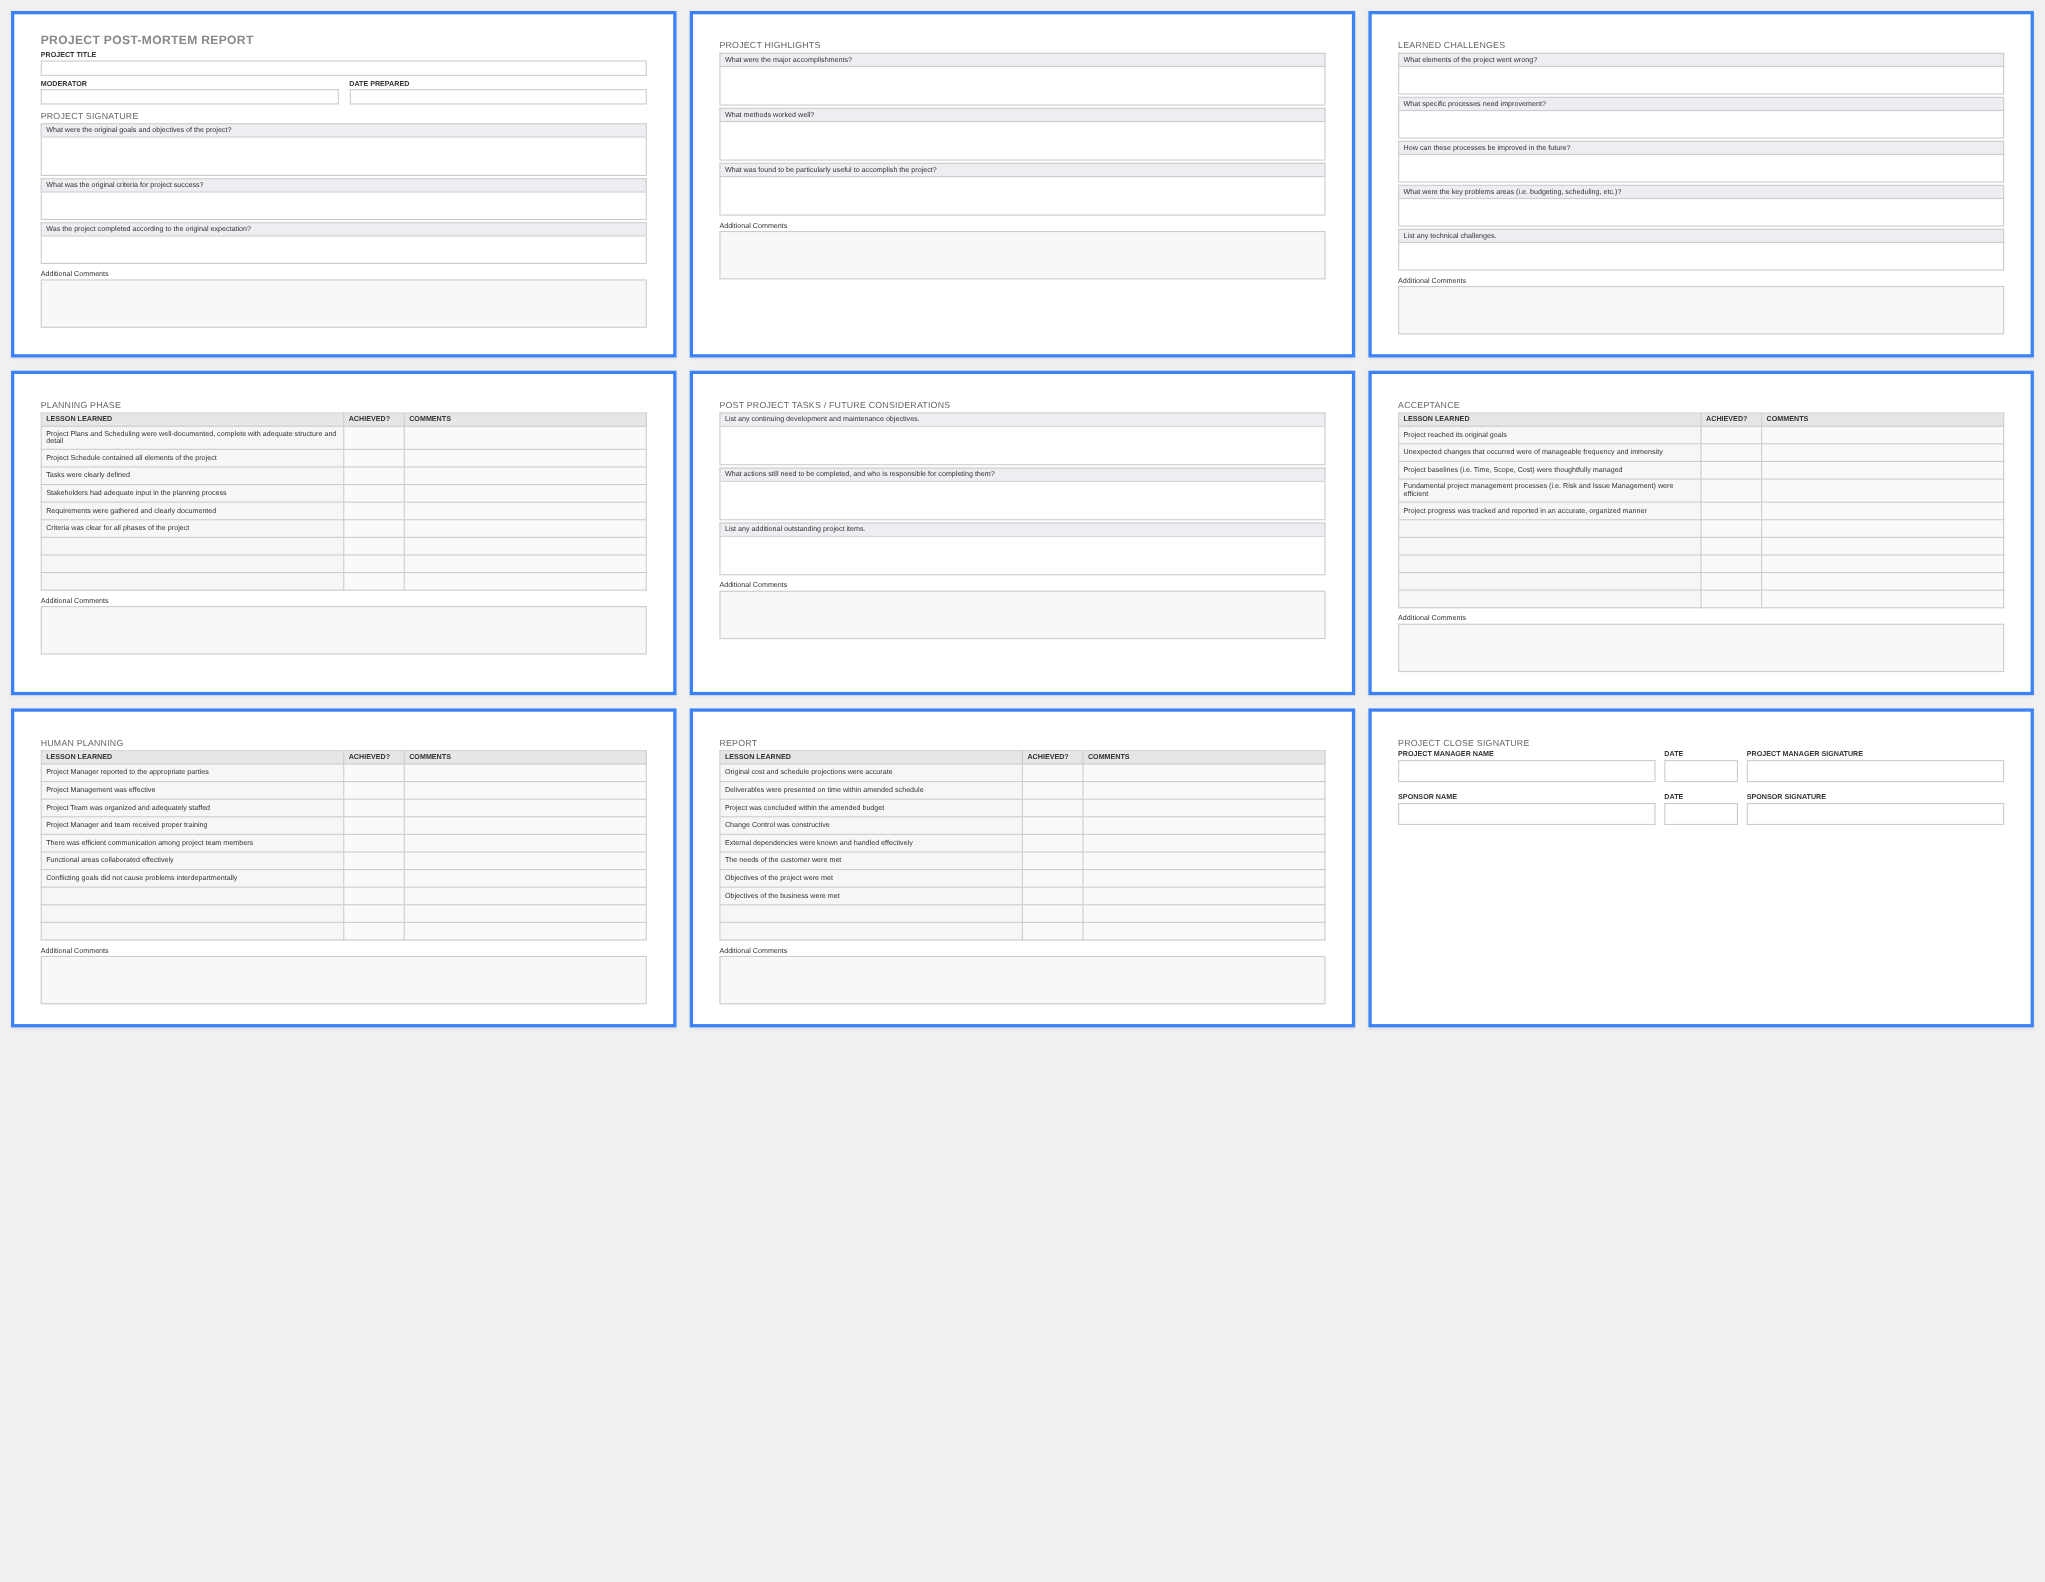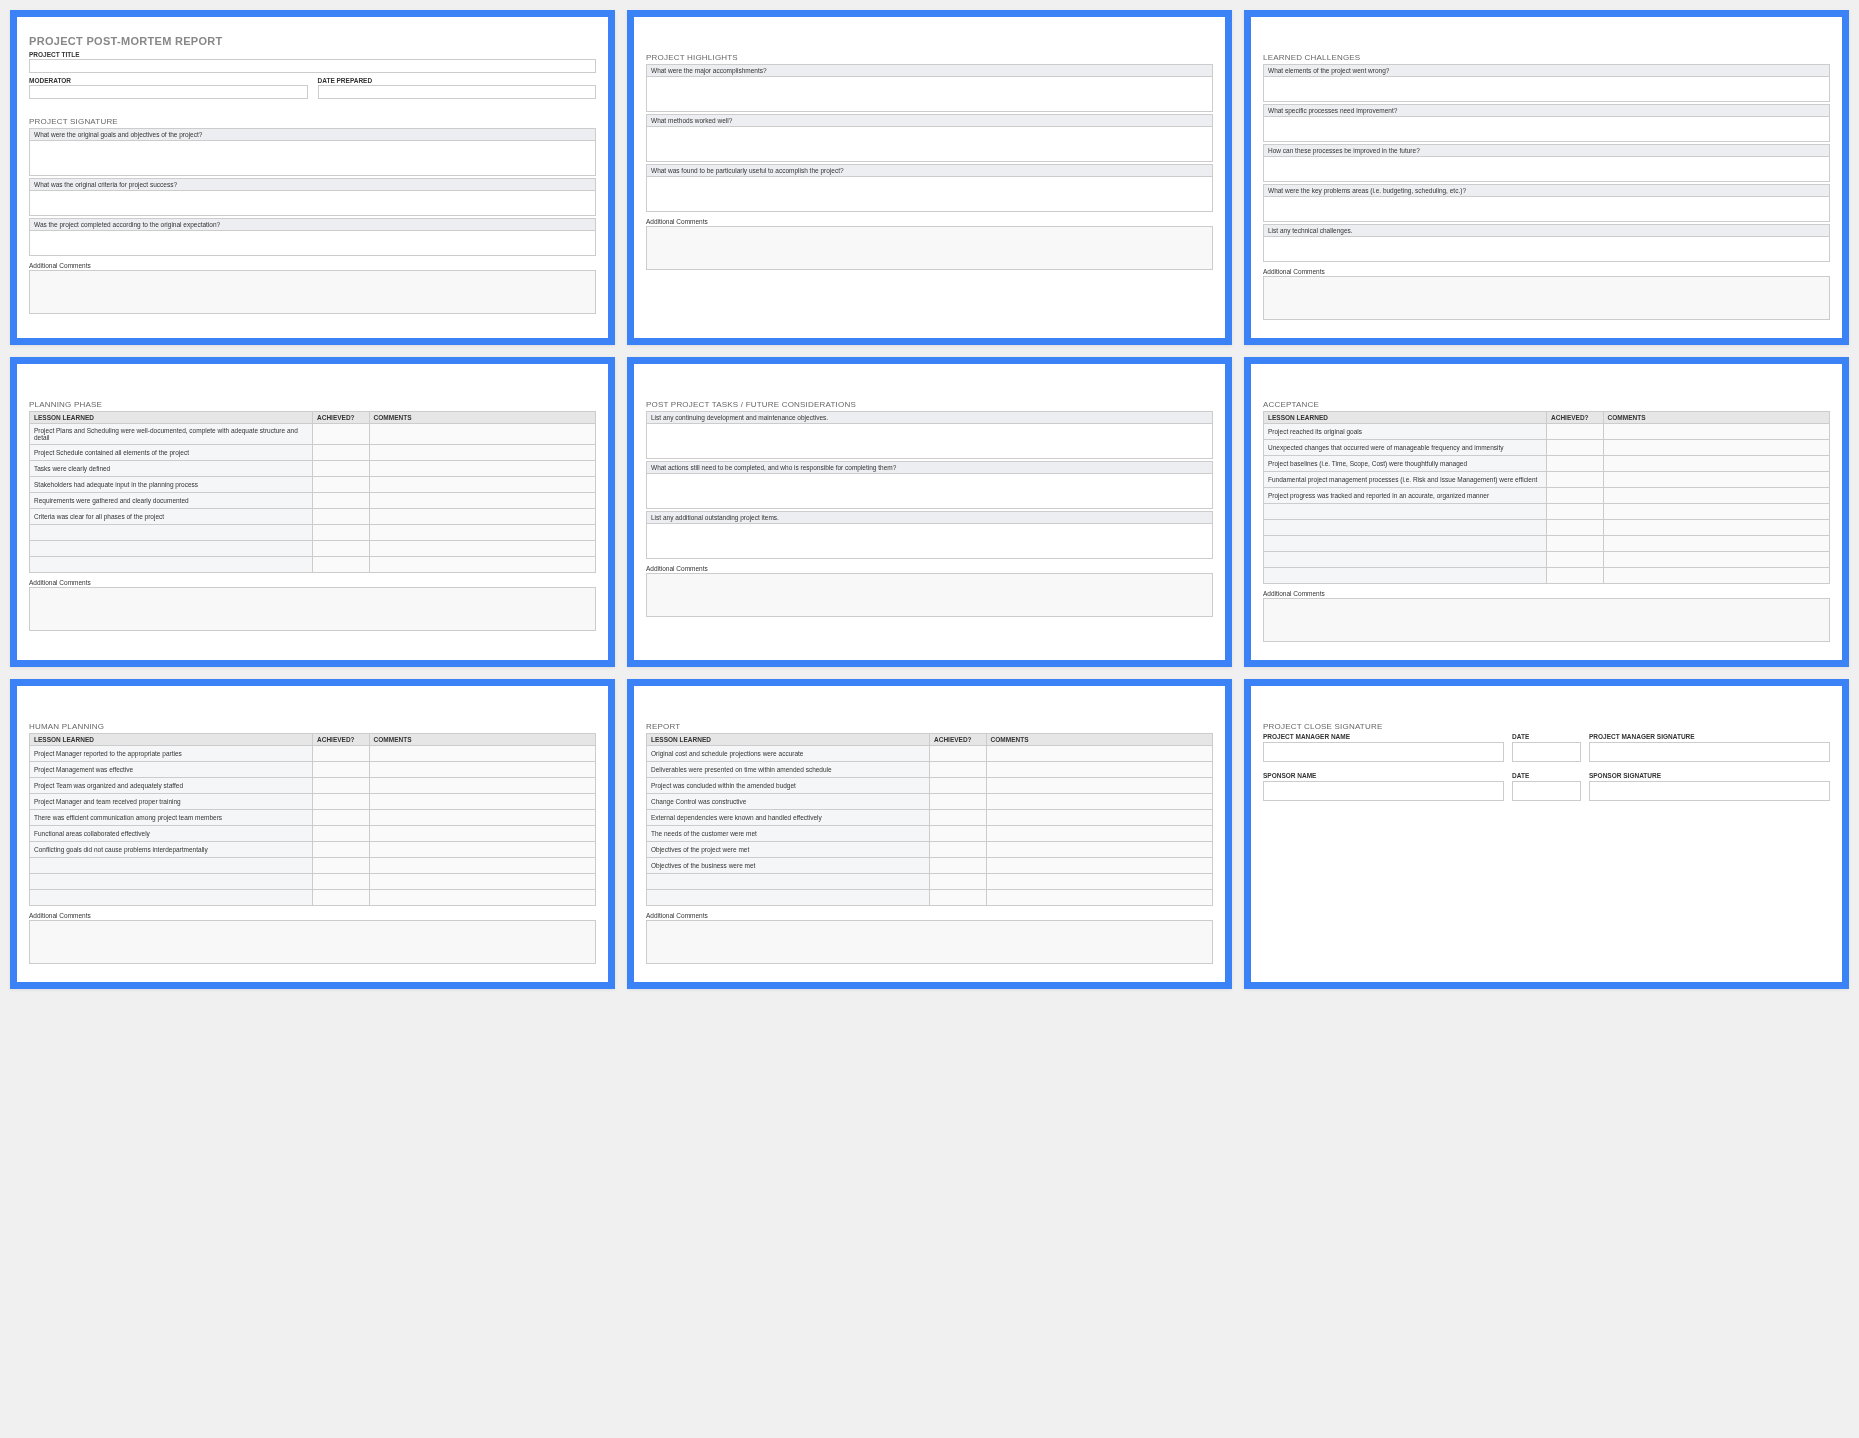--- a/index.html
+++ b/index.html
@@ -11,36 +11,36 @@
     padding: 10px;
   }
   .grid {
     display: grid;
     grid-template-columns: 1fr 1fr 1fr;
     grid-template-rows: auto auto auto;
     gap: 12px;
   }
   .page {
     background: #fff;
-    border: 7px solid #3b82f6;
+    border: 3px solid #3b82f6;
     box-shadow: 0 1px 3px rgba(0,0,0,0.08);
-    padding: 18px 12px;
+    padding: 18px 24px;
     min-height: 290px;
   }
   .main-title {
     font-size: 11px;
     font-weight: bold;
     color: #888;
     letter-spacing: 0.3px;
     margin-bottom: 4px;
   }
   .section-title {
     font-size: 8px;
     color: #666;
-    margin-top: 18px;
+    margin-top: 6px;
     margin-bottom: 2px;
     letter-spacing: 0.2px;
   }
   .field-label {
     font-size: 6.5px;
     font-weight: bold;
     color: #333;
     margin-top: 4px;
     margin-bottom: 1px;
   }

